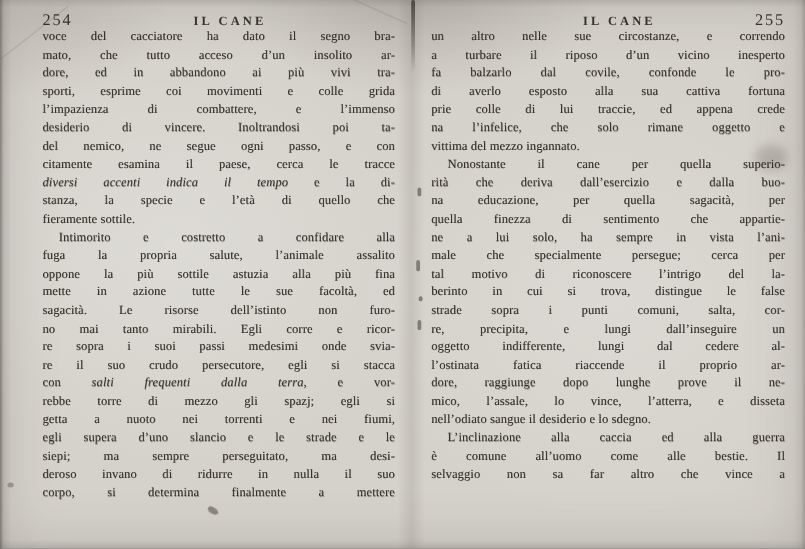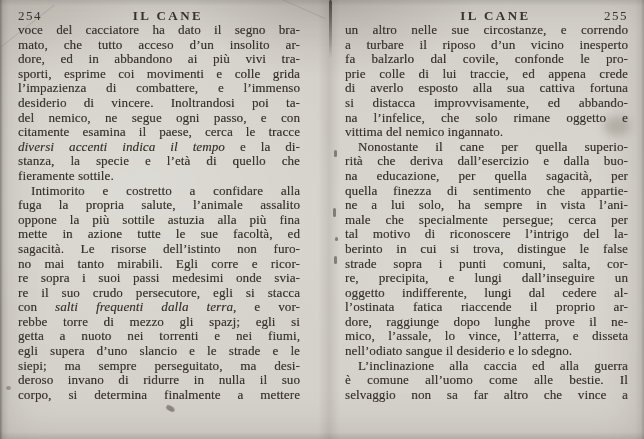--- a/index.html
+++ b/index.html
@@ -37,36 +37,36 @@
     position: absolute; width: 2.5px; background: rgba(52,47,39,.5);
     border-radius: 2px; filter: blur(.5px); pointer-events: none;
   }
   .fold-line {
     position: absolute; background: rgba(108,100,88,.20);
     pointer-events: none;
   }
   .smudge { position: absolute; border-radius: 50%; pointer-events: none; }
   
   .page { position: absolute; top: 8px; }
-  .page-left  { left: 18px;  width: 282px; }
+  .page-left  { left: 34px;  width: 282px; }
   .page-right { left: 345px; width: 283px; }
   .pg-header {
     display: grid; grid-template-columns: 1fr auto 1fr; align-items: baseline;
     height: 14px; margin-bottom: 1px;
   }
   .pg-num { font-size: 13px; letter-spacing: 1.5px; }
   .page-left  .pg-num { grid-column: 1; justify-self: start; }
   .page-right .pg-num { grid-column: 3; justify-self: end; }
   .pg-title {
-    grid-column: 2; font-size: 13px; letter-spacing: 2.5px;
+    grid-column: 2; font-size: 10px; letter-spacing: 2.5px;
     font-weight: 600; white-space: nowrap; margin-left: 18px;
   }
   .pg-body { margin-top: 1px; }
   .line {
-    font-size: 13px; line-height: 14.6px; letter-spacing: .1px;
+    font-size: 10px; line-height: 14.6px; letter-spacing: .1px;
     text-align: justify; text-align-last: justify; white-space: normal;
     text-shadow: .3px .3px .35px rgba(55,51,44,.45);
   }
   .line.end { text-align-last: left; }
   .line.ind { text-indent: 13px; }
   .line i { font-style: italic; }
 </style>
 </head>
 <body>
 
@@ -123,25 +123,24 @@
   <div class="page page-right">
     <div class="pg-header">
       <span></span>
       <span class="pg-title">IL CANE</span>
       <span class="pg-num">255</span>
     </div>
     <div class="pg-body" id="body-right">
         <div class="line">un altro nelle sue circostanze, e correndo</div>
         <div class="line">a turbare il riposo d’un vicino inesperto</div>
         <div class="line">fa balzarlo dal covile, confonde le pro-</div>
+        <div class="line">di averlo esposto alla sua cattiva fortuna</div>
         <div class="line">prie colle di lui traccie, ed appena crede</div>
-        <div class="line">di averlo esposto alla sua cattiva fortuna</div>
-        <div class="line">si distacca improvvisamente, ed abbando-</div>
         <div class="line">na l’infelice, che solo rimane oggetto e</div>
-        <div class="line end">vittima del nemico ingannato.</div>
+        <div class="line end">vittima del mezzo ingannato.</div>
         <div class="line ind">Nonostante il cane per quella superio-</div>
         <div class="line">rità che deriva dall’esercizio e dalla buo-</div>
         <div class="line">na educazione, per quella sagacità, per</div>
         <div class="line">quella finezza di sentimento che appartie-</div>
         <div class="line">ne a lui solo, ha sempre in vista l’ani-</div>
         <div class="line">male che specialmente persegue; cerca per</div>
         <div class="line">tal motivo di riconoscere l’intrigo del la-</div>
         <div class="line">berinto in cui si trova, distingue le false</div>
         <div class="line">strade sopra i punti comuni, salta, cor-</div>
         <div class="line">re, precipita, e lungi dall’inseguire un</div>

